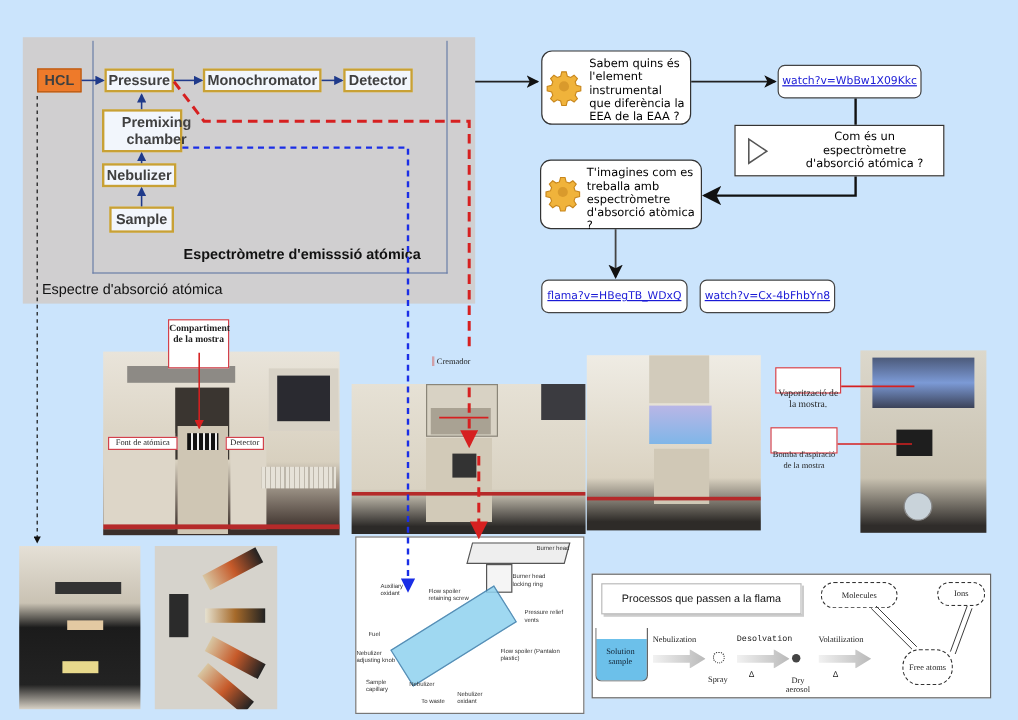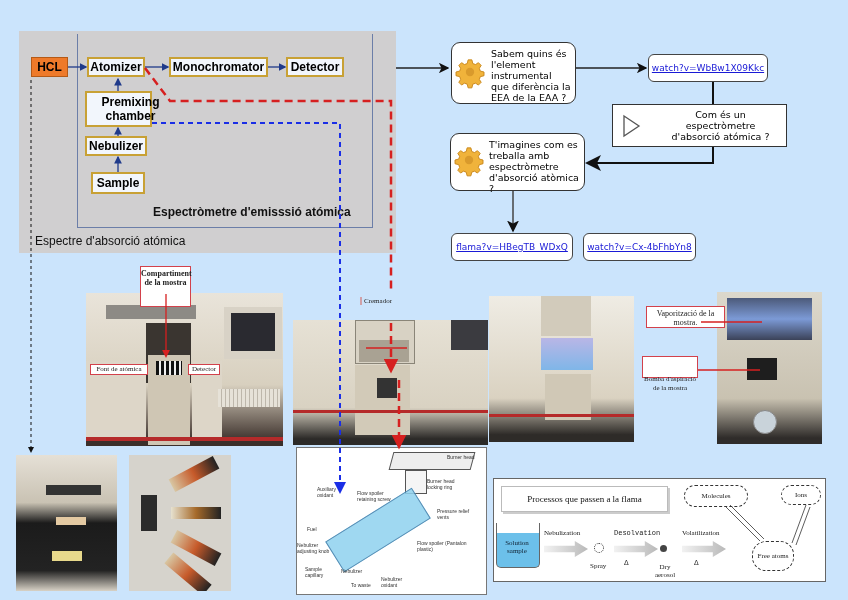--- a/index.html
+++ b/index.html
@@ -1,38 +1,38 @@
 <!DOCTYPE html>
 <html><head>
 <meta charset="utf-8">
 <style>
   html,body{margin:0;padding:0;}
   body{width:848px;height:600px;background:#cbe4fc;position:relative;overflow:hidden;font-family:"Liberation Sans",sans-serif;}
   .abs{position:absolute;}
   #gray-panel{left:19px;top:31px;width:377px;height:222px;background:#d0cfd0;}
   #inner-frame{left:77px;top:34px;width:296px;height:194px;border:1.5px solid #6b7ea8;border-top:none;box-sizing:border-box;}
-  .blk{position:absolute;background:#f2f6fc;border:2px solid #c8a135;box-sizing:border-box;font-weight:bold;font-size:12px;color:#000000;text-align:center;display:flex;align-items:center;justify-content:center;line-height:14px;}
+  .blk{position:absolute;background:#f2f6fc;border:2px solid #c8a135;box-sizing:border-box;font-weight:bold;font-size:12px;color:#404040;text-align:center;display:flex;align-items:center;justify-content:center;line-height:14px;}
   #hcl{left:31px;top:57px;width:37px;height:20px;background:#ee7a2a;border:1px solid #b55a16;font-size:12px;}
   .lbl{position:absolute;font-weight:bold;font-size:12px;color:#111;white-space:nowrap;}
   .qbox{position:absolute;background:#fff;border:1.5px solid #333;border-radius:9px;box-sizing:border-box;font-family:"DejaVu Sans",sans-serif;font-size:9.5px;line-height:11px;color:#000;}
   .linkbox{position:absolute;background:#fff;border:1.5px solid #444;border-radius:6px;box-sizing:border-box;display:flex;align-items:center;justify-content:center;}
   .linkbox a{color:#1a1ad6;text-decoration:underline;font-size:9px;font-family:"DejaVu Sans",sans-serif;}
   .gear{position:absolute;width:28px;height:28px;}
   .photo{position:absolute;overflow:hidden;}
   .callout{position:absolute;background:#fff;border:1px solid #d2414b;font-family:"Liberation Serif",serif;font-size:8px;color:#222;text-align:center;line-height:9px;box-sizing:border-box;}
   svg{position:absolute;left:0;top:0;overflow:visible;}
 </style>
 </head>
 <body>
 
 <div id="gray-panel" class="abs"></div>
 <div id="inner-frame" class="abs"></div>
 
 <div id="hcl" class="blk">HCL</div>
-<div class="blk" style="left:87px;top:57px;width:58px;height:20px;">Atomizer</div>
+<div class="blk" style="left:87px;top:57px;width:58px;height:20px;">Pressure</div>
 <div class="blk" style="left:169px;top:57px;width:99px;height:20px;">Monochromator</div>
 <div class="blk" style="left:286px;top:57px;width:58px;height:20px;">Detector</div>
 <div class="blk" style="left:85px;top:91px;width:67px;height:36px;white-space:normal;padding-left:24px;">Premixing chamber</div>
 <div class="blk" style="left:85px;top:136px;width:62px;height:20px;">Nebulizer</div>
 <div class="blk" style="left:91px;top:172px;width:54px;height:22px;">Sample</div>
 
 <div class="lbl" style="left:153px;top:205px;">Espectròmetre d'emisssió atómica</div>
 <div class="lbl" style="left:35px;top:234px;font-weight:normal;font-size:12px;color:#111;">Espectre d'absorció atómica</div>
 
 <div class="qbox" style="left:451px;top:42px;width:125px;height:62px;padding:5px 4px 0 39px;">
@@ -101,21 +101,21 @@
   <div class="abs" style="left:52px;top:42px;width:52px;height:32px;background:linear-gradient(#b9b6e6,#7fb6e8);"></div>
   <div class="abs" style="left:56px;top:78px;width:46px;height:46px;background:#d0c8b6;"></div>
   <div class="abs" style="left:0;top:118px;width:145px;height:3px;background:#b52a2a;"></div>
 </div>
 
 <div class="photo" style="left:717px;top:292px;width:105px;height:152px;background:linear-gradient(#dcd8cc,#c9c2b1 70%,#2f2c2a 96%);">
   <div class="abs" style="left:10px;top:6px;width:85px;height:42px;background:linear-gradient(#4c5a7a,#7c9ad6,#3b4258);"></div>
   <div class="abs" style="left:30px;top:66px;width:30px;height:22px;background:#1e1e1e;"></div>
   <div class="abs" style="left:36px;top:118px;width:22px;height:22px;border-radius:50%;background:#c9d3da;border:1px solid #888;"></div>
 </div>
-<div class="callout" style="left:646px;top:306px;width:79px;height:22px;padding-top:2px;">Vaporització de la mostra.</div>
+<div class="callout" style="left:646px;top:306px;width:55px;height:22px;padding-top:16px;">Vaporització de la mostra.</div>
 <div class="callout" style="left:642px;top:356px;width:56px;height:22px;padding-top:18px;font-size:7px;">Bomba d'aspiració de la mostra</div>
 
 <div class="photo" style="left:16px;top:455px;width:101px;height:136px;background:linear-gradient(#e5e0d6,#c9c2b3 35%,#1b1b1b 50%,#232323 85%,#d8d2c6);">
   <div class="abs" style="left:30px;top:30px;width:55px;height:10px;background:#333;"></div>
   <div class="abs" style="left:40px;top:62px;width:30px;height:8px;background:#e3c9a2;"></div>
   <div class="abs" style="left:36px;top:96px;width:30px;height:10px;background:#e8d98c;"></div>
 </div>
 <div class="photo" style="left:129px;top:455px;width:102px;height:136px;background:#d6d3cc;">
   <div class="abs" style="left:12px;top:40px;width:16px;height:36px;background:#2b2b2b;"></div>
   <div class="abs" style="left:40px;top:12px;width:50px;height:14px;background:linear-gradient(90deg,#d8c6a2,#c65a2a,#222);transform:rotate(-28deg);"></div>
@@ -136,21 +136,21 @@
   <div class="abs" style="left:10px;top:78px;font-size:5px;color:#333;">Fuel</div>
   <div class="abs" style="left:0;top:94px;font-size:5px;color:#333;width:34px;">Nebulizer adjusting knob</div>
   <div class="abs" style="left:120px;top:92px;font-size:5px;color:#333;width:50px;">Flow spoiler (Pantalon plastic)</div>
   <div class="abs" style="left:8px;top:118px;font-size:5px;color:#333;width:26px;">Sample capillary</div>
   <div class="abs" style="left:44px;top:120px;font-size:5px;color:#333;">Nebulizer</div>
   <div class="abs" style="left:54px;top:134px;font-size:5px;color:#333;">To waste</div>
   <div class="abs" style="left:84px;top:128px;font-size:5px;color:#333;width:32px;">Nebulizer oxidant</div>
 </div>
 
 <div class="photo" style="left:493px;top:478px;width:331px;height:102px;background:#fff;border:1.5px solid #666;">
-  <div class="abs" style="left:7px;top:7px;width:165px;height:24px;border:1px solid #bbb;box-shadow:2px 2px 0 #ccc;display:flex;align-items:center;justify-content:center;font-size:9px;color:#111;font-family:Liberation Serif, serif;">Processos que passen a la flama</div>
+  <div class="abs" style="left:7px;top:7px;width:165px;height:24px;border:1px solid #bbb;box-shadow:2px 2px 0 #ccc;display:flex;align-items:center;justify-content:center;font-size:9px;color:#111;">Processos que passen a la flama</div>
   <div class="abs" style="left:2px;top:44px;width:42px;height:44px;border:1px solid #666;border-top:none;background:linear-gradient(#fff 22%,#6cc0ea 22%);border-radius:0 0 5px 5px;"></div>
   <div class="abs" style="left:3px;top:60px;width:40px;font-family:'Liberation Serif',serif;font-size:7px;text-align:center;color:#123;line-height:8px;">Solution sample</div>
   <div class="abs" style="left:50px;top:50px;font-family:'Liberation Serif',serif;font-size:7px;color:#222;">Nebulization</div>
   <div class="abs" style="left:120px;top:50px;font-family:Liberation Mono, monospace;font-size:7px;color:#222;">Desolvation</div>
   <div class="abs" style="left:188px;top:50px;font-family:'Liberation Serif',serif;font-size:7px;color:#222;">Volatilization</div>
   <div class="abs" style="left:50px;top:62px;width:44px;height:16px;background:linear-gradient(90deg,#f2f2f2,#b9b9b9);clip-path:polygon(0 30%,70% 30%,70% 0,100% 50%,70% 100%,70% 70%,0 70%);"></div>
   <div class="abs" style="left:120px;top:62px;width:44px;height:16px;background:linear-gradient(90deg,#f2f2f2,#b9b9b9);clip-path:polygon(0 30%,70% 30%,70% 0,100% 50%,70% 100%,70% 70%,0 70%);"></div>
   <div class="abs" style="left:188px;top:62px;width:44px;height:16px;background:linear-gradient(90deg,#f2f2f2,#b9b9b9);clip-path:polygon(0 30%,70% 30%,70% 0,100% 50%,70% 100%,70% 70%,0 70%);"></div>
   <div class="abs" style="left:100px;top:64px;width:8px;height:8px;border-radius:50%;border:1px dotted #333;"></div>
   <div class="abs" style="left:166px;top:66px;width:7px;height:7px;border-radius:50%;background:#444;"></div>

